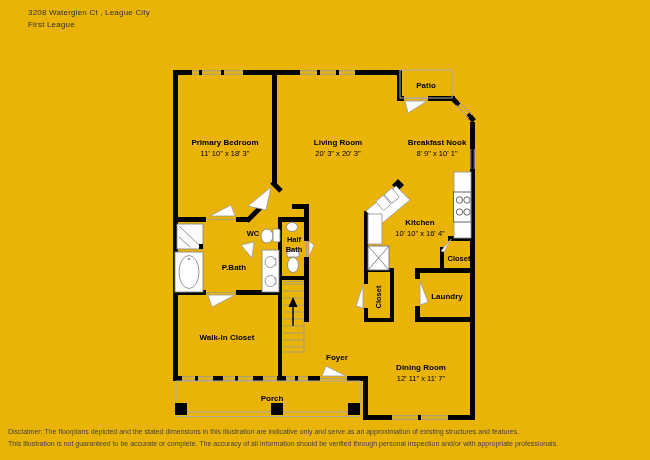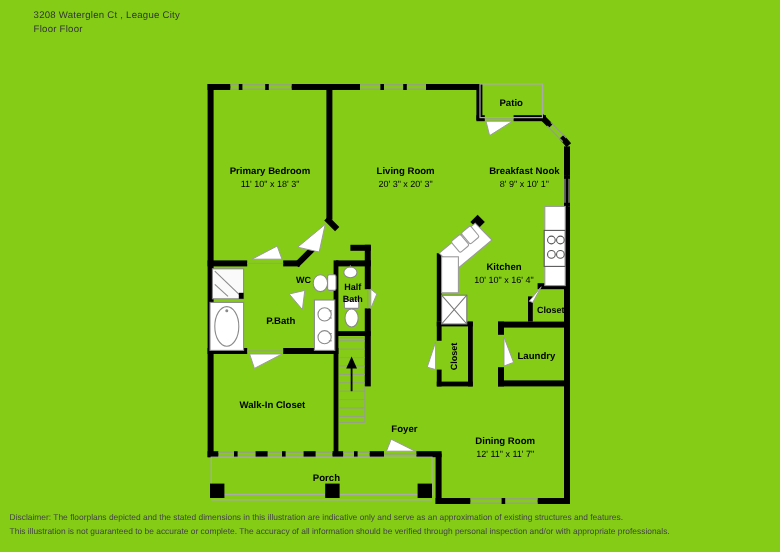--- a/index.html
+++ b/index.html
@@ -1,31 +1,31 @@
 <!DOCTYPE html>
 <html><head>
 <meta charset="utf-8">
 <style>
   html,body{margin:0;padding:0;background:#fff;}
-  #screen{position:relative;width:650px;height:460px;background:#84cc16;overflow:hidden;
+  #screen{position:relative;width:650px;height:460px;background:#eab308;overflow:hidden;
           font-family:"Liberation Sans", sans-serif;}
   .hdr{position:absolute;left:28px;font-size:8px;color:#333;letter-spacing:.2px;}
   .disc{position:absolute;left:8px;font-size:7px;color:#444;}
   svg text{font-family:"Liberation Sans", sans-serif;fill:#000;}
   .rname{font-size:8px;font-weight:bold;}
   .rname-sm{font-size:7.5px;font-weight:bold;}
   .rdims{font-size:7.5px;}
 </style>
 </head>
 <body>
 
 <div id="screen">
 
   <div class="hdr" style="top:8px;">3208 Waterglen Ct , League City</div>
-  <div class="hdr" style="top:20px;">Floor Floor</div>
+  <div class="hdr" style="top:20px;">First League</div>
 
   <svg width="650" height="460" viewBox="0 0 650 460">
 
     <g fill="#000">
 
       <rect x="173" y="70" width="19" height="5"></rect>
       <rect x="243" y="70" width="57" height="5"></rect>
       <rect x="355" y="70" width="45" height="5"></rect>
 
       <rect x="173" y="70" width="5" height="311"></rect>

